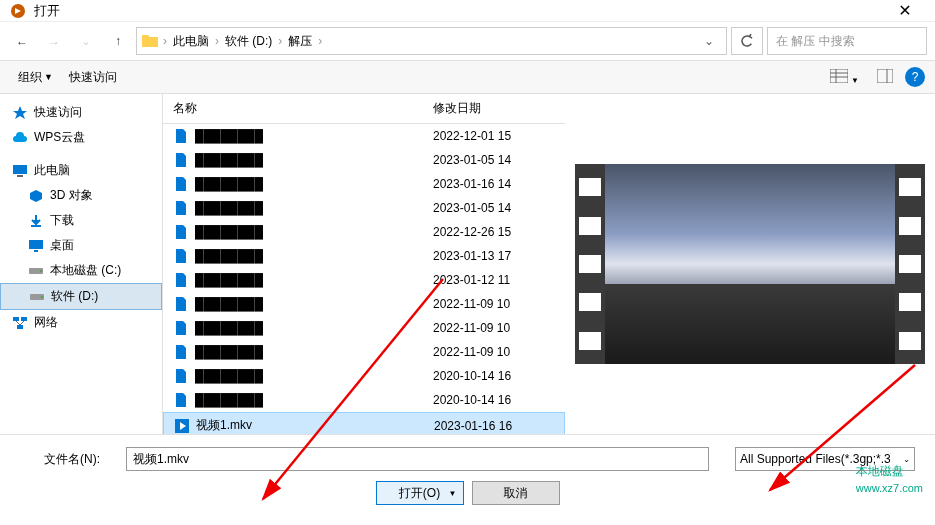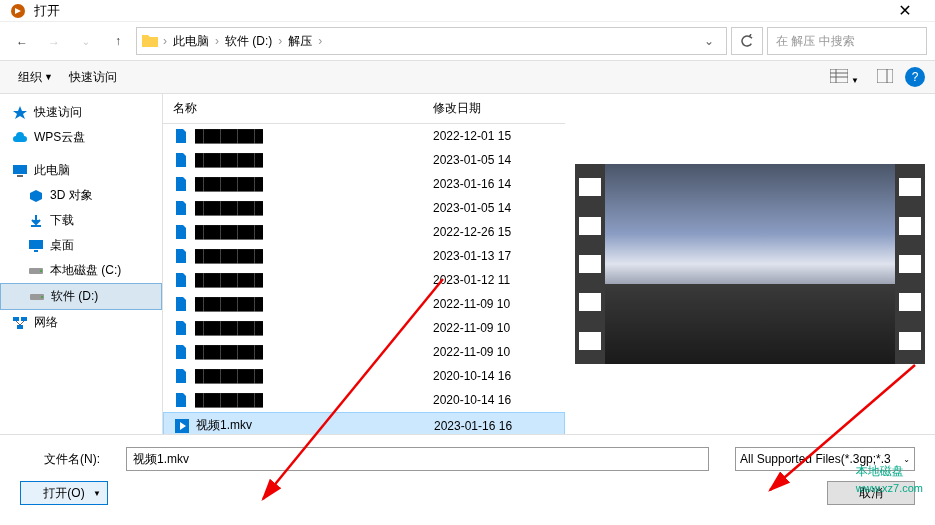--- a/index.html
+++ b/index.html
@@ -50,21 +50,21 @@
     .film-edge { width: 30px; background: #3a3a3a; display: flex; flex-direction: column; justify-content: space-around; padding: 4px; }
     .film-hole { width: 22px; height: 18px; background: #fff; }
     .film-content { flex: 1; background: linear-gradient(to bottom, #4a5568 0%, #8b9dc3 35%, #dfe3ee 50%, #5a6378 70%, #2d3748 100%); position: relative; }
     .film-crowd { position: absolute; bottom: 0; width: 100%; height: 40%; background: linear-gradient(to top, #1a1a1a, #3a3a3a); }
     
     .bottom { padding: 12px 20px; border-top: 1px solid #e0e0e0; }
     .filename-row { display: flex; align-items: center; gap: 26px; margin-bottom: 10px; }
     .filename-label { width: 80px; text-align: right; }
     .filename-input { flex: 1; height: 24px; border: 1px solid #999; padding: 0 6px; }
     .filter-select { width: 180px; height: 24px; border: 1px solid #999; padding: 0 4px; display: flex; align-items: center; justify-content: space-between; font-size: 11px; cursor: pointer; }
-    .button-row { display: flex; justify-content: space-between; gap: 8px; }
+    .button-row { display: flex; justify-content: center; gap: 8px; }
     .btn { width: 88px; height: 24px; border: 1px solid #999; background: #e1e1e1; cursor: pointer; display: flex; align-items: center; justify-content: center; position: relative; }
     .btn.primary { border: 1px solid #0078d4; background: #e5f1fb; }
     .btn-caret { font-size: 8px; position: absolute; right: 6px; }
     
     .arrow-svg { position: absolute; pointer-events: none; z-index: 100; }
     .watermark { position: absolute; right: 12px; bottom: 30px; color: #0a8; font-size: 13px; }
   </style>
 </head>
 <body>
 

